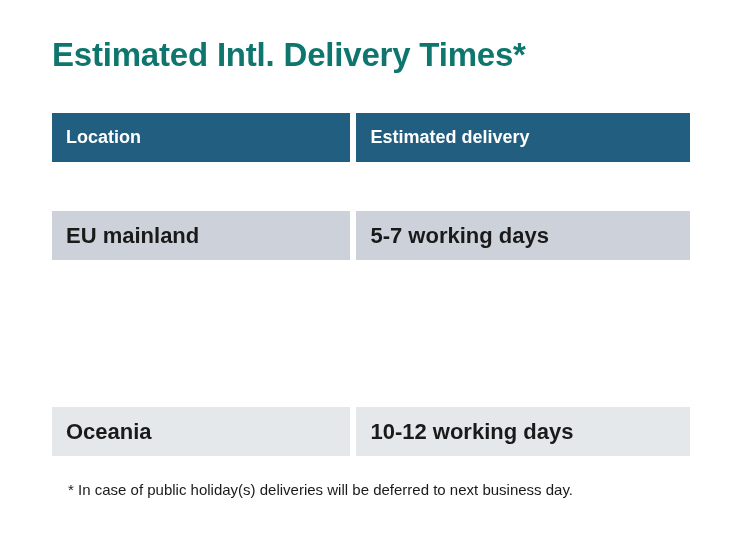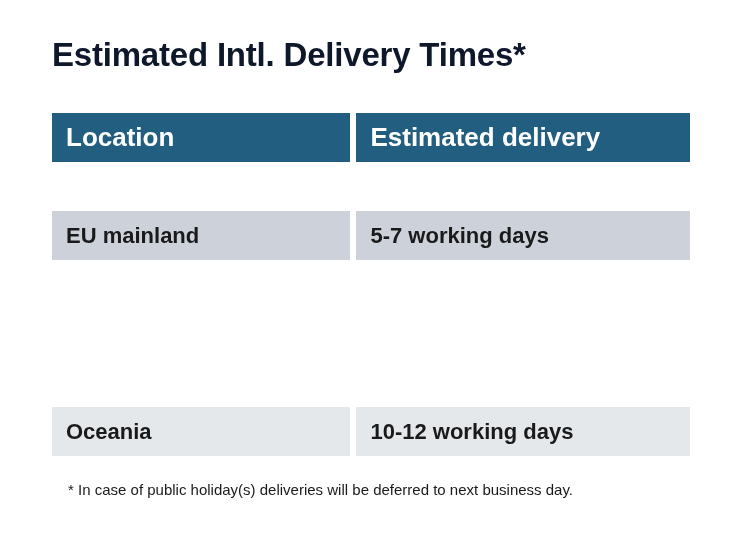--- a/index.html
+++ b/index.html
@@ -19,21 +19,21 @@
     position: absolute;
     inset: 0;
   }
 
   .page-title {
     position: absolute;
     left: 52px;
     top: 36px;
     font-size: 33px;
     font-weight: bold;
-    color: #0f172a;
+    color: #0f766e;
     letter-spacing: -0.2px;
     white-space: nowrap;
     text-align: right;
   }
 
   .delivery-table {
     position: absolute;
     left: 52px;
     top: 113px;
     width: 638px;
@@ -54,21 +54,21 @@
   }
 
   
   .col-location  { width: 266px; }
   .col-gap       { width: 6px; padding: 0 !important; background: #ffffff !important; }
   .col-delivery  { width: 298px; }
 
   thead th {
     background: #215e80;
     color: #ffffff;
-    font-size: 26px;
+    font-size: 18px;
     font-weight: bold;
     height: 48px;
   }
 
   .row-gap td {
     height: 2px;
     padding: 0;
     background: #ffffff;
   }
 

